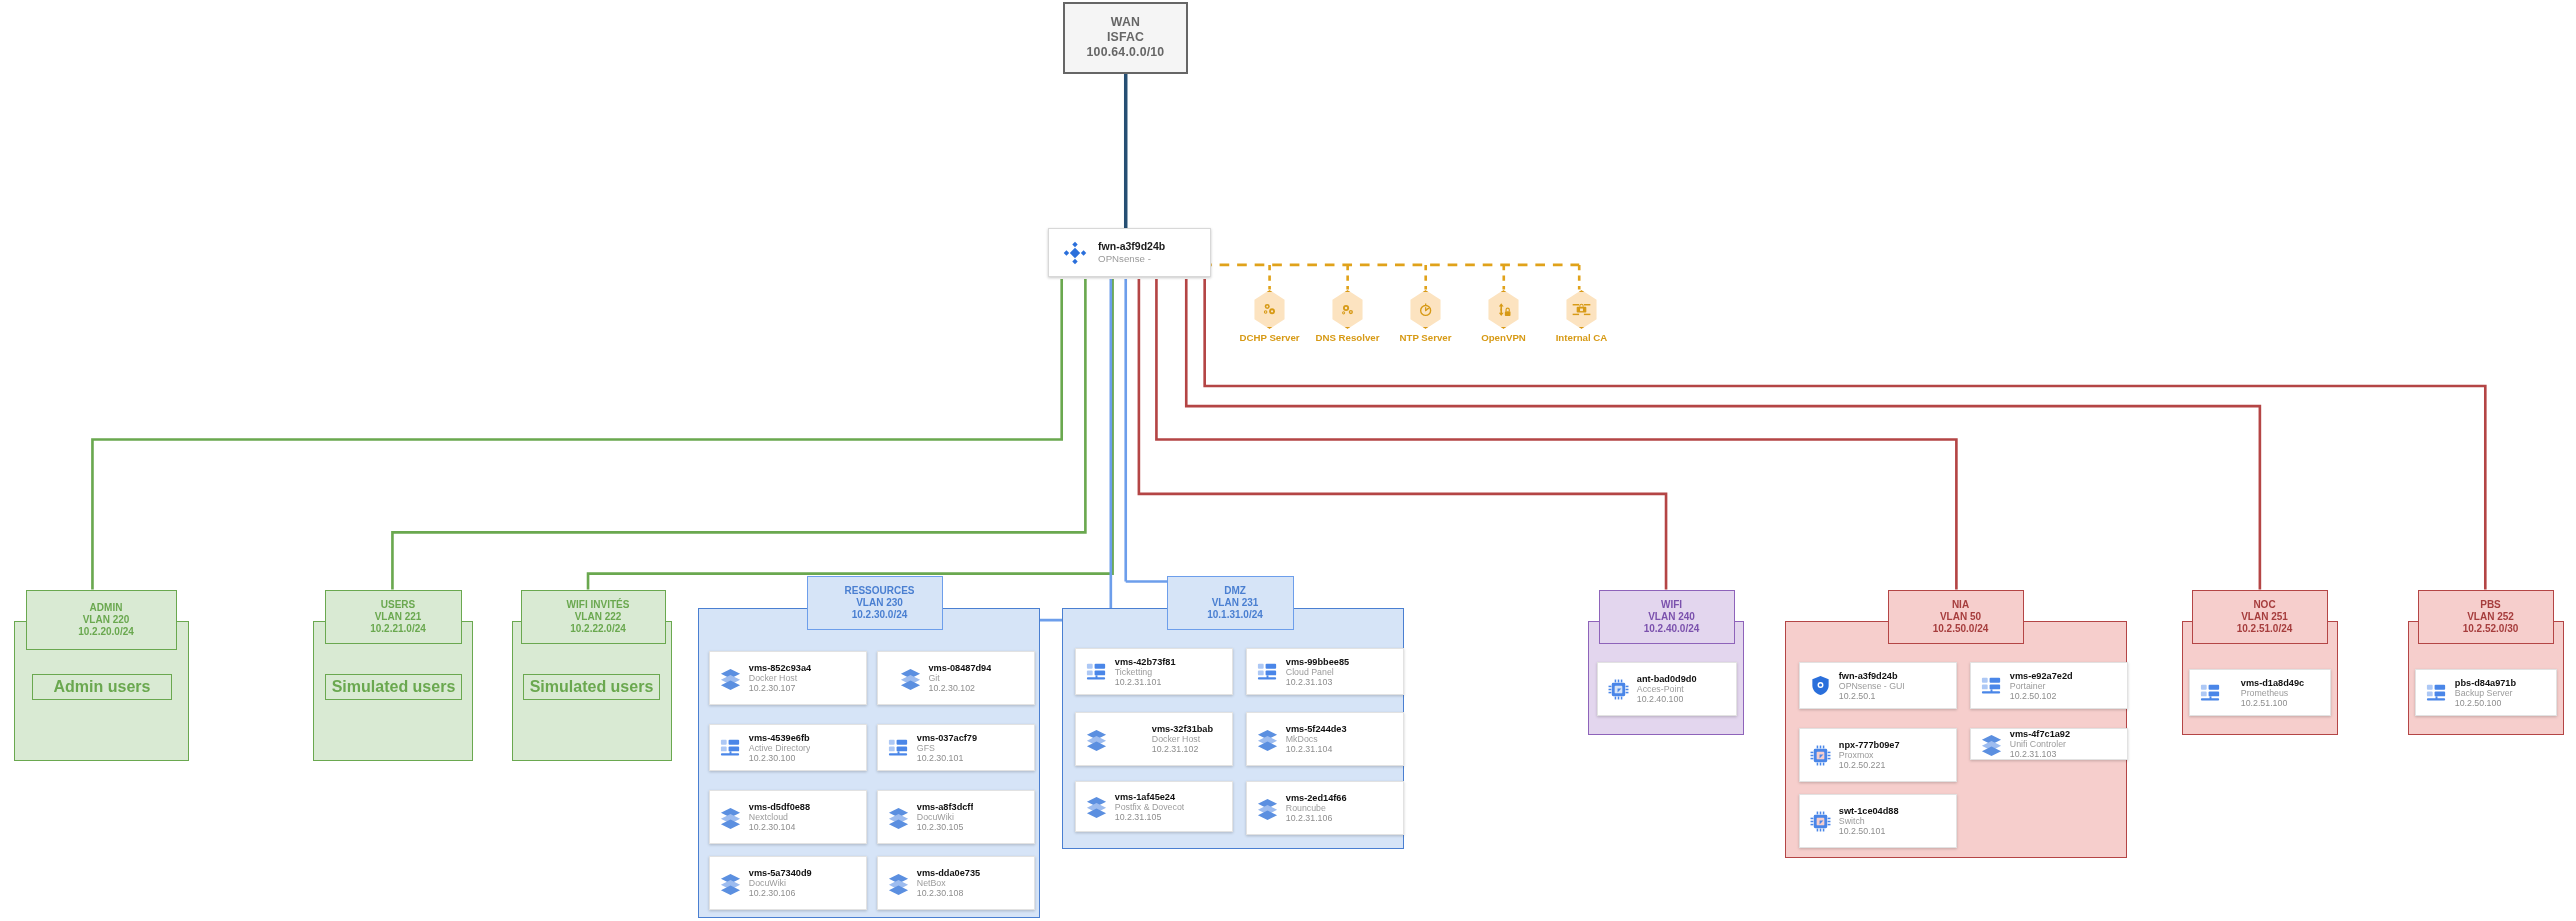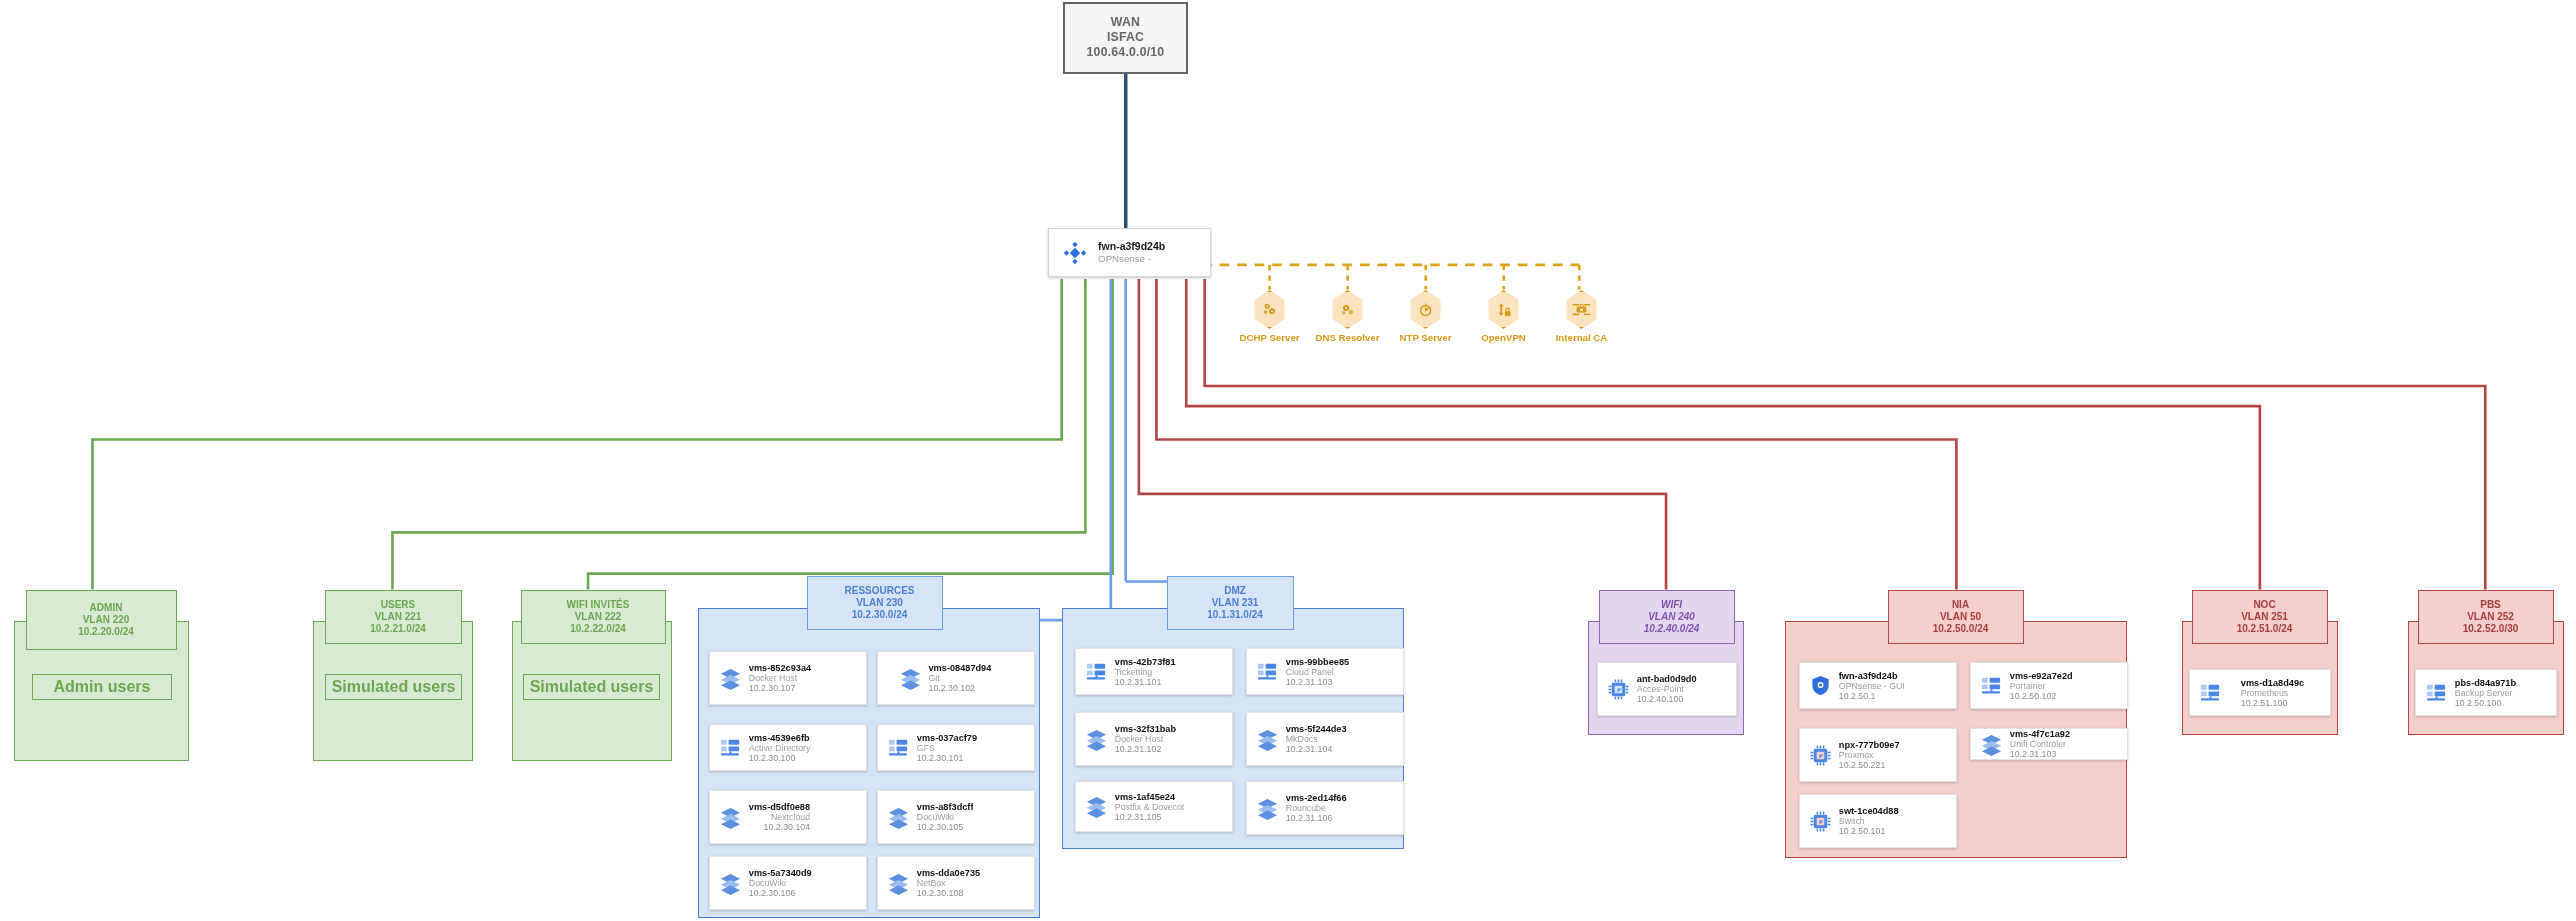--- a/index.html
+++ b/index.html
@@ -95,21 +95,21 @@
   .g-body{ background:#d9ead3; border:1.8px solid #6aa84f; }
   .g-chip{
     background:#d9ead3; border:1.8px solid #6aa84f; color:#6aa84f;
     font-weight:bold; font-size:16px;
     display:flex; align-items:center; justify-content:center;
   }
   
   .b-tab { background:#d6e4f7; border:1.8px solid #6d9eeb; color:#4a7fd1; }
   .b-body{ background:#d6e4f7; border:1.8px solid #4a7fd1; }
   
-  .p-tab { background:#e3d6ee; border:1.8px solid #8e63ba; color:#7b51ad;font-style:italic; }
+  .p-tab { background:#e3d6ee; border:1.8px solid #8e63ba; color:#7b51ad; }
   .p-body{ background:#e3d6ee; border:1.8px solid #8e63ba; }
   
   .r-tab { background:#f6cecc; border:1.8px solid #b44545; color:#a63d3d; }
   .r-body{ background:#f6cecc; border:1.8px solid #b44545; }
 
   
   .dcard {
     position: absolute;
     background: #ffffff;
     border: 0.9px solid #e2e2e2;
@@ -360,21 +360,21 @@
           </g>
         </svg>
     </span>
     <span class="dtxt">
       <div class="d-name">vms-037acf79</div>
       <div class="d-role">GFS</div>
       <div class="d-ip">10.2.30.101</div>
     </span>
   </div>
 
-  <div class="dcard" style="left:709px; top:790px; width:158px; height:54px;text-align:right;">
+  <div class="dcard" style="left:709px; top:790px; width:158px; height:54px;">
     <span class="dico">
       <svg width="23" height="23" viewBox="0 0 24 24">
           <g>
             <path d="M12 2 L22 7 L12 12 L2 7 Z" fill="#5b8fe0"></path>
             <path d="M12 8.4 L22 13.4 L12 18.4 L2 13.4 Z" fill="#9dbcef"></path>
             <path d="M12 14 L22 19 L12 24 L2 19 Z" fill="#5b8fe0"></path>
           </g>
         </svg>
     </span>
     <span class="dtxt">
@@ -472,21 +472,21 @@
           </g>
         </svg>
     </span>
     <span class="dtxt">
       <div class="d-name">vms-99bbee85</div>
       <div class="d-role">Cloud Panel</div>
       <div class="d-ip">10.2.31.103</div>
     </span>
   </div>
 
-  <div class="dcard" style="left:1075px; top:712px; width:158px; height:54px;">
+  <div class="dcard" style="left:1075px; top:712px; width:158px; height:54px;gap:37px;">
     <span class="dico">
       <svg width="23" height="23" viewBox="0 0 24 24">
           <g>
             <path d="M12 2 L22 7 L12 12 L2 7 Z" fill="#5b8fe0"></path>
             <path d="M12 8.4 L22 13.4 L12 18.4 L2 13.4 Z" fill="#9dbcef"></path>
             <path d="M12 14 L22 19 L12 24 L2 19 Z" fill="#5b8fe0"></path>
           </g>
         </svg>
     </span>
     <span class="dtxt">

